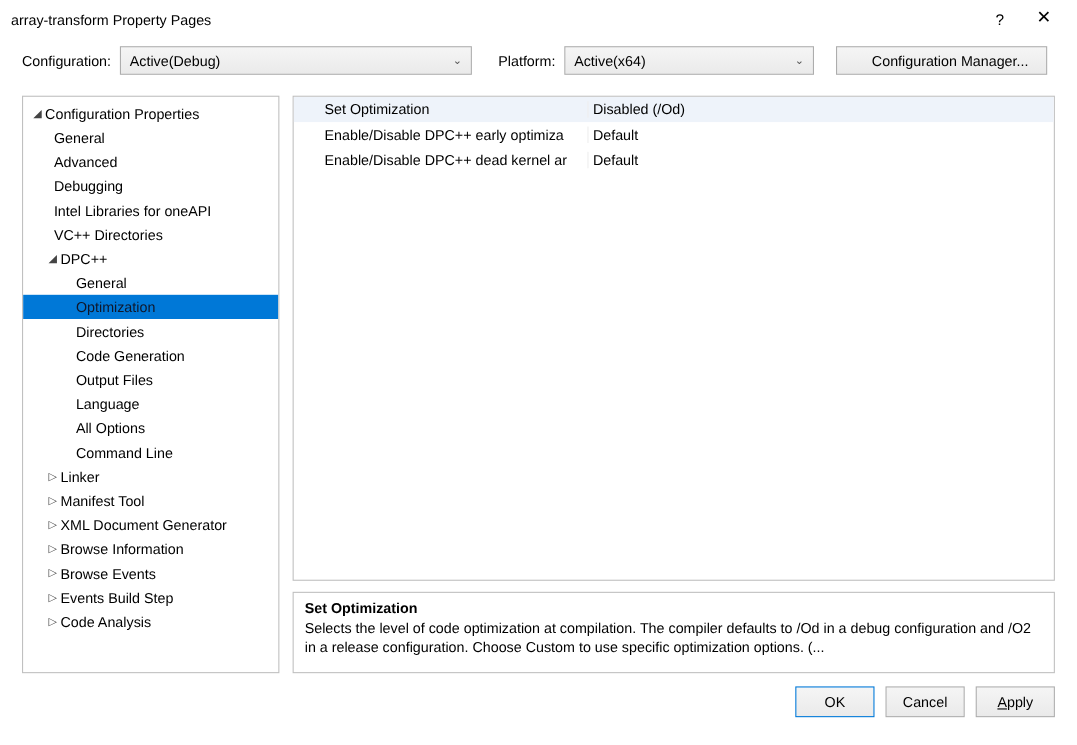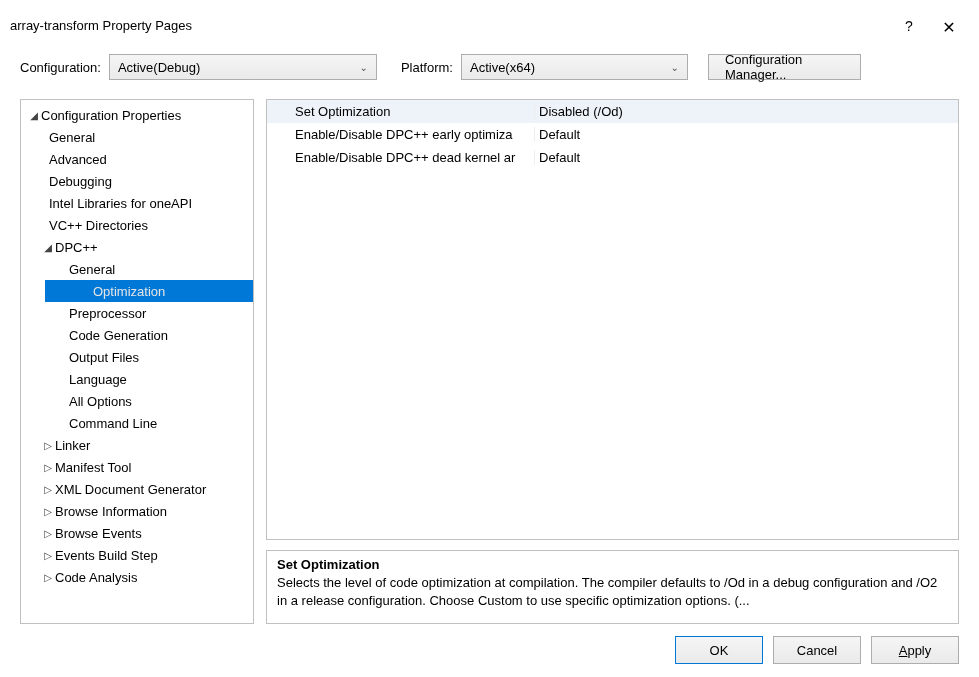--- a/index.html
+++ b/index.html
@@ -7,24 +7,23 @@
       font-family: "Segoe UI", Tahoma, sans-serif;
       font-size: 13px;
       background: #ffffff;
       color: #000000;
       width: 979px;
       height: 677px;
       overflow: hidden;
     }
     .titlebar {
       display: flex;
-      align-items: flex-start;
+      align-items: flex-end;
       padding: 6px 10px;
       height: 32px;
-      margin-top: 12px;
     }
     .titlebar-title { flex: 1; font-size: 13px; }
     .titlebar-icon {
       width: 40px;
       text-align: center;
       font-size: 14px;
       font-family: "Segoe UI", sans-serif;
       color: #000;
     }
     .close-icon { font-size: 16px; }
@@ -44,33 +43,33 @@
       padding: 0 8px;
       position: relative;
     }
     .select .chev {
       position: absolute;
       right: 8px;
       font-size: 10px;
       color: #555;
       pointer-events: none;
     }
-    .select.config { width: 268px; }
+    .select.config { width: 320px; }
     .select.platform { width: 227px; }
     .platform-label { margin-left: 16px; }
     .cfg-mgr-btn {
       margin-left: 12px;
       border: 1px solid #adadad;
       background: linear-gradient(#f5f5f5,#eaeaea);
       height: 26px;
       padding: 0 16px;
       display: flex;
       align-items: center;
       justify-content: flex-end;
-      width: 153px;
+      width: 192px;
     }
     .main {
       display: flex;
       padding: 0 20px;
       gap: 12px;
       height: 525px;
     }
     .tree {
       border: 1px solid #c0c0c0;
       width: 234px;
@@ -92,22 +91,21 @@
       font-size: 10px;
       color: #444;
       display: inline-block;
     }
     .tree-row.level0 { padding-left: 6px; }
     .tree-row.level1 { padding-left: 28px; }
     .tree-row.level1.has-glyph { padding-left: 20px; }
     .tree-row.level2 { padding-left: 48px; }
     .tree-row.selected {
       background: #0078d7;
-      color: #e5e5e5;
-      margin-left: 24px;
+      color: #0f172a;
     }
     .right {
       flex: 1;
       display: flex;
       flex-direction: column;
       gap: 10px;
       height: 100%;
     }
     .grid {
       border: 1px solid #c0c0c0;
@@ -144,21 +142,21 @@
     .desc-text { font-size: 13px; line-height: 1.35; }
     .footer {
       display: flex;
       justify-content: flex-end;
       gap: 10px;
       padding: 12px 20px 0 20px;
     }
     .btn {
       border: 1px solid #adadad;
       background: linear-gradient(#f5f5f5,#eaeaea);
-      width: 88px;
+      width: 72px;
       height: 28px;
       display: flex;
       align-items: center;
       justify-content: center;
     }
     .btn.primary { border: 1.5px solid #0078d7; }
     .btn .accel { text-decoration: underline; }
   </style>
 </head>
 <body>
@@ -210,21 +208,21 @@
         <span class="glyph">◢</span>
         <span>DPC++</span>
       </div>
       <div class="tree-row level2">
         <span>General</span>
       </div>
       <div class="tree-row level2 selected">
         <span>Optimization</span>
       </div>
       <div class="tree-row level2">
-        <span>Preprocessor</span>
+        <span>Directories</span>
       </div>
       <div class="tree-row level2">
         <span>Code Generation</span>
       </div>
       <div class="tree-row level2">
         <span>Output Files</span>
       </div>
       <div class="tree-row level2">
         <span>Language</span>
       </div>

